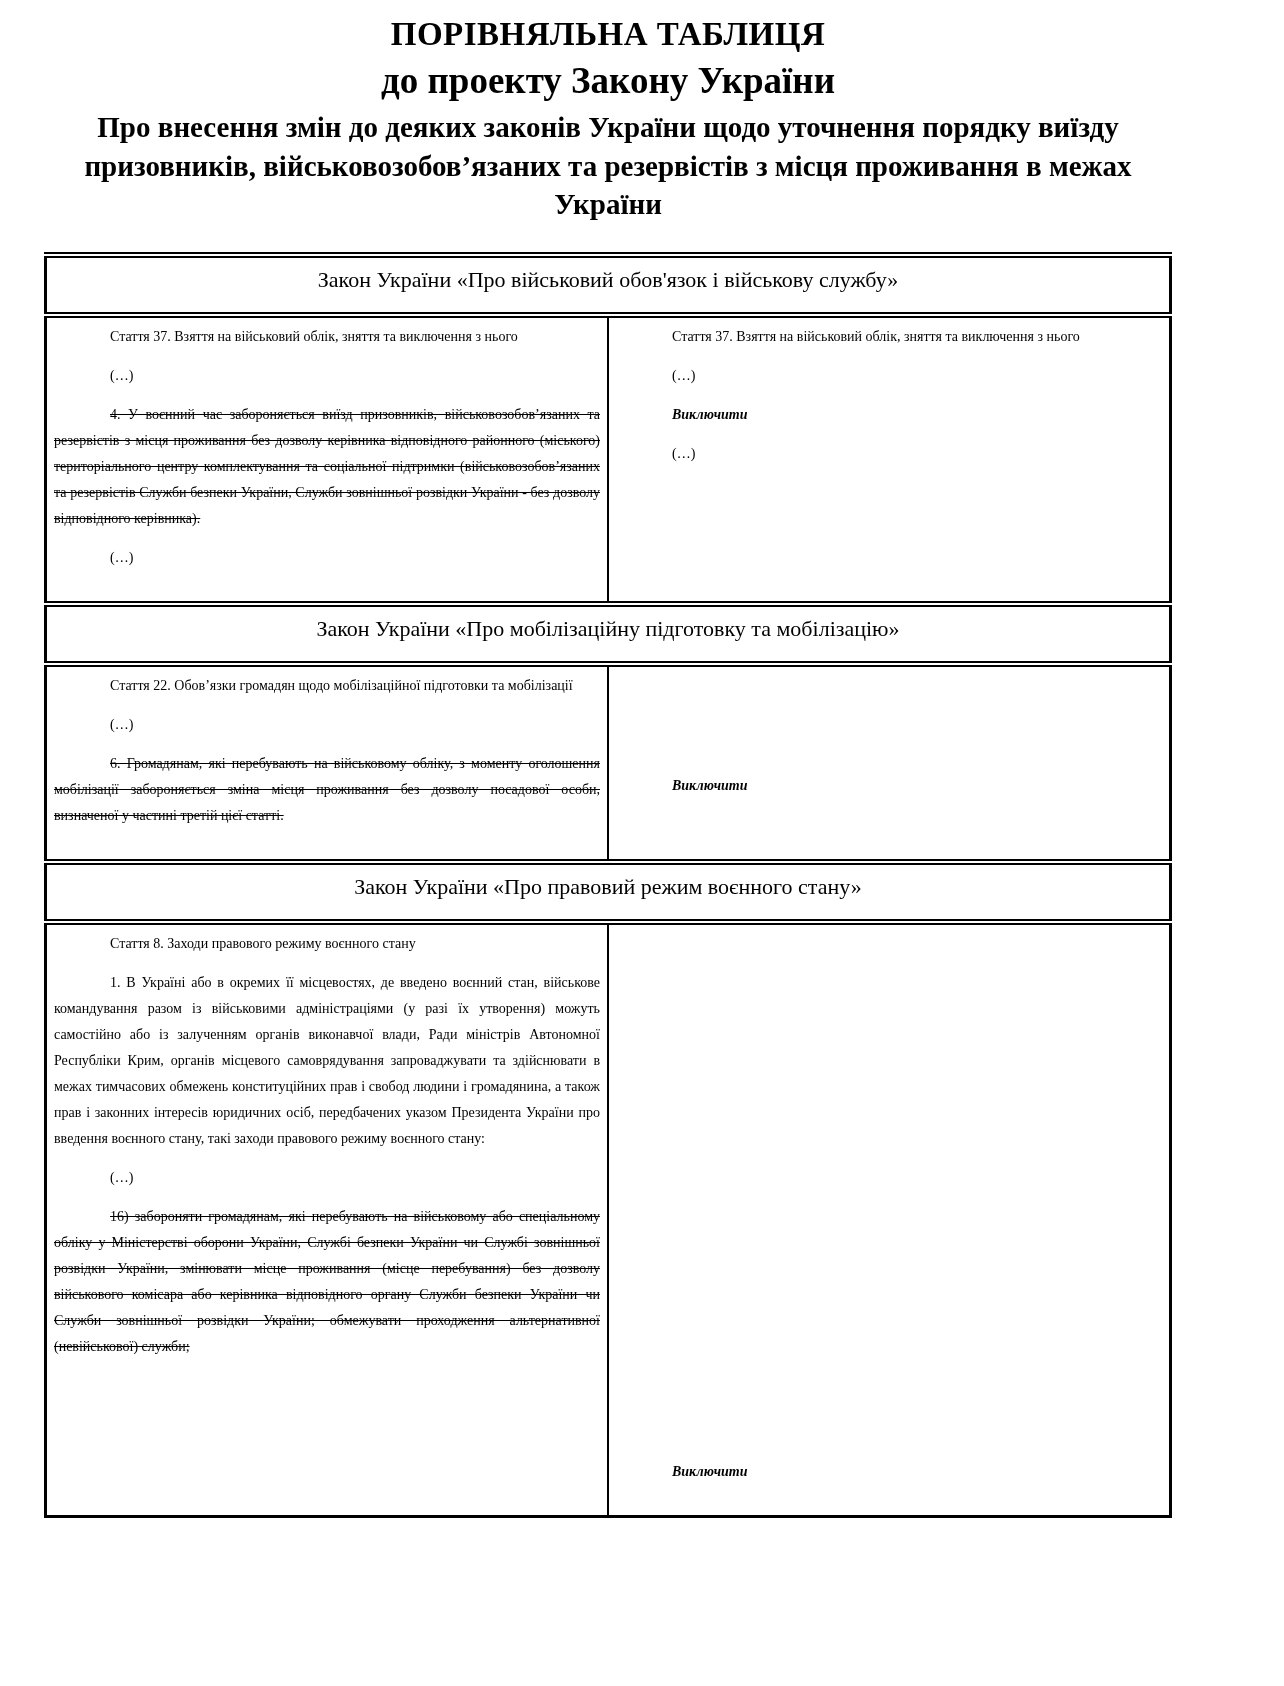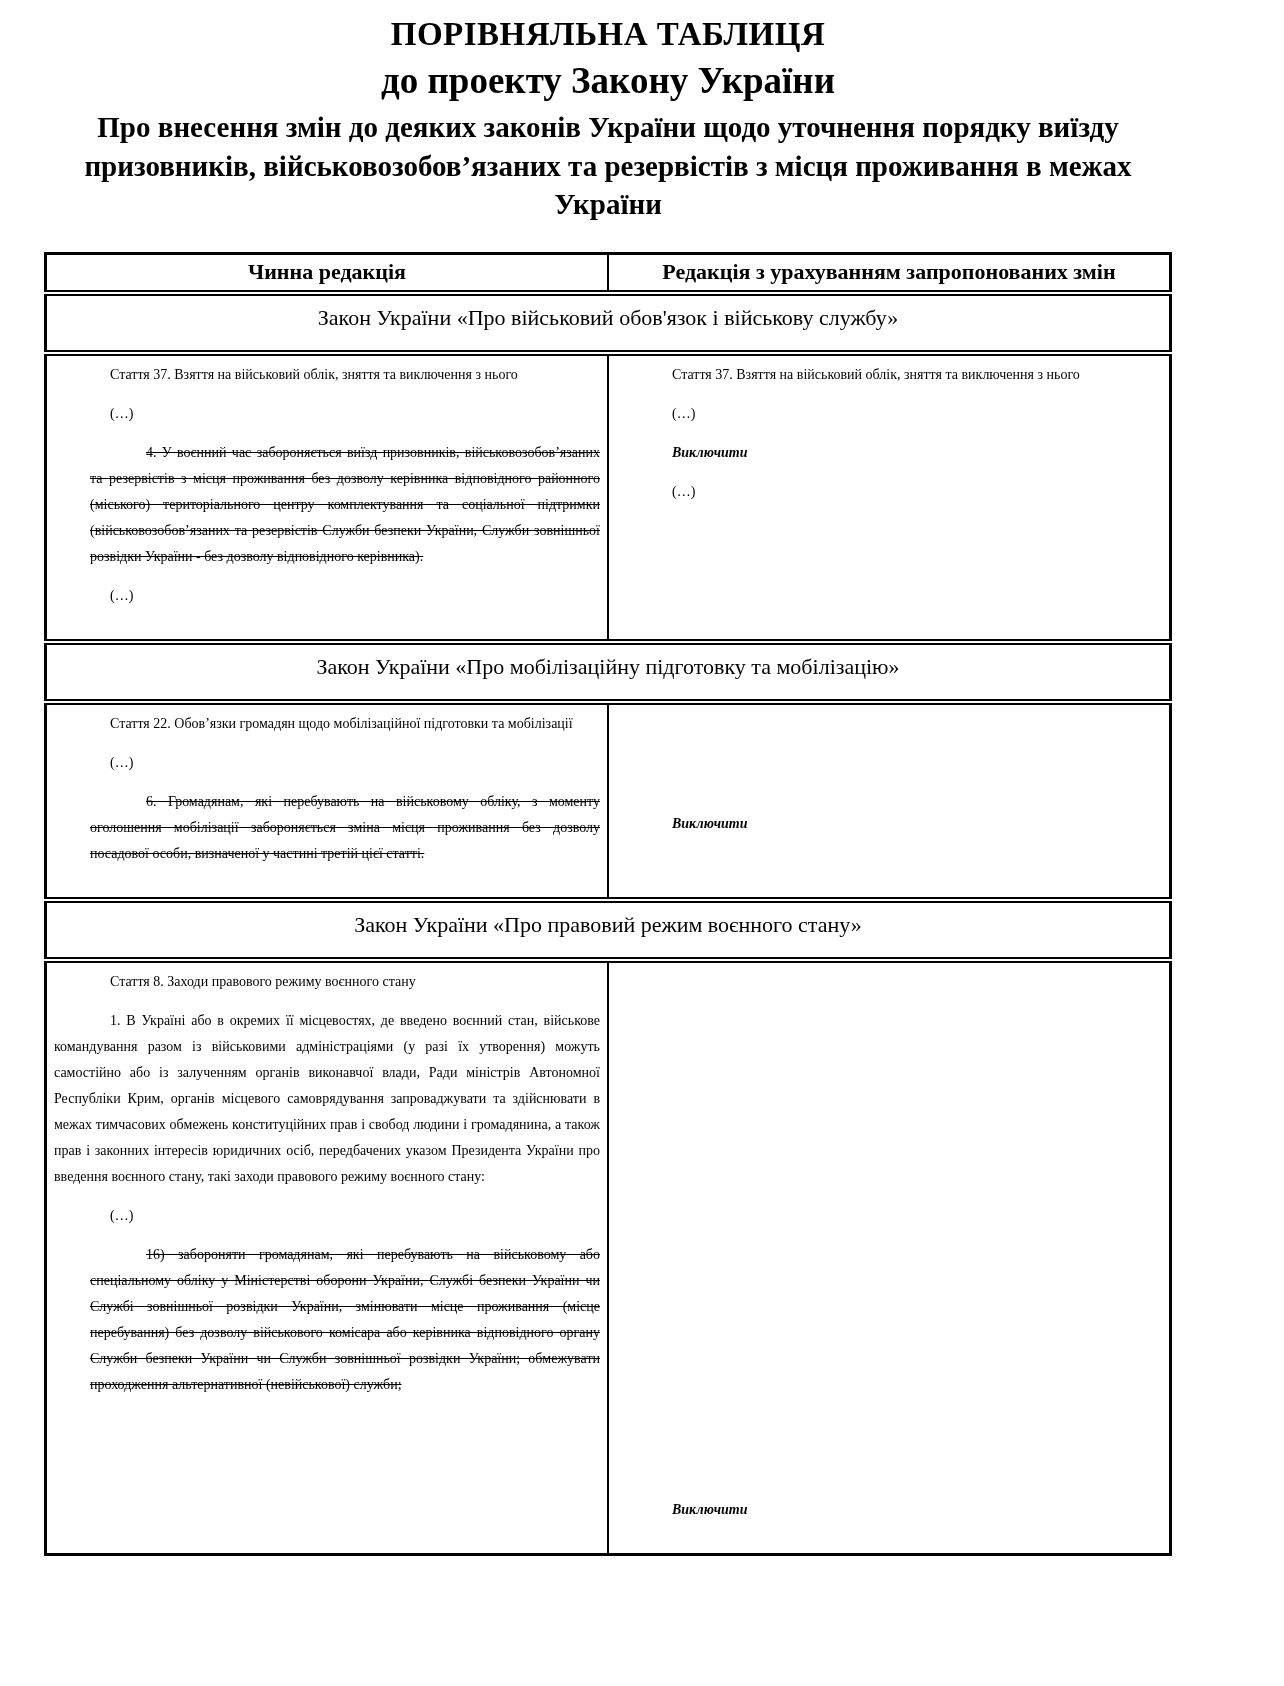--- a/index.html
+++ b/index.html
@@ -63,21 +63,21 @@
     text-align: justify;
     font-size: 14px;
     line-height: 26px;
     padding: 2px 7px 30px;
   }
   td.cell p {
     margin-top: 13px;
     text-indent: 56px;
   }
   td.cell p:first-child { margin-top: 4px; }
-  td.cell p.struck { text-decoration: line-through; margin-left: 36px; }
+  td.cell p.struck { text-decoration: line-through; }
   td.cell p.exclude {
     font-weight: 700;
     font-style: italic;
   }
   td.cell p.offset-row2 { margin-top: 104px; }
   td.cell p.offset-row3 { margin-top: 532px; }
 </style>
 </head>
 <body>
 
@@ -89,24 +89,20 @@
     <div class="title-line3">Про внесення змін до деяких законів України щодо уточнення порядку виїзду призовників, військовозобов’язаних та резервістів з місця проживання в межах України</div>
   </header>
 
   <table class="cmp">
     <colgroup>
         <col>
         <col>
       </colgroup>
 
     <tbody>
-        <tr>
-      <th class="colhead">Чинна редакція</th>
-      <th class="colhead">Редакція з урахуванням запропонованих змін</th>
-    </tr>
 
     <tr>
       <td class="section-head" colspan="2">Закон України «Про військовий обов'язок і військову службу»</td>
     </tr>
     <tr>
       <td class="cell">
         <p>Стаття 37. Взяття на військовий облік, зняття та виключення з нього</p>
         <p>(…)</p>
         <p class="struck">4. У воєнний час забороняється виїзд призовників, військовозобов’язаних та резервістів з місця проживання без дозволу керівника відповідного районного (міського) територіального центру комплектування та соціальної підтримки (військовозобов’язаних та резервістів Служби безпеки України, Служби зовнішньої розвідки України - без дозволу відповідного керівника).</p>
         <p>(…)</p>

